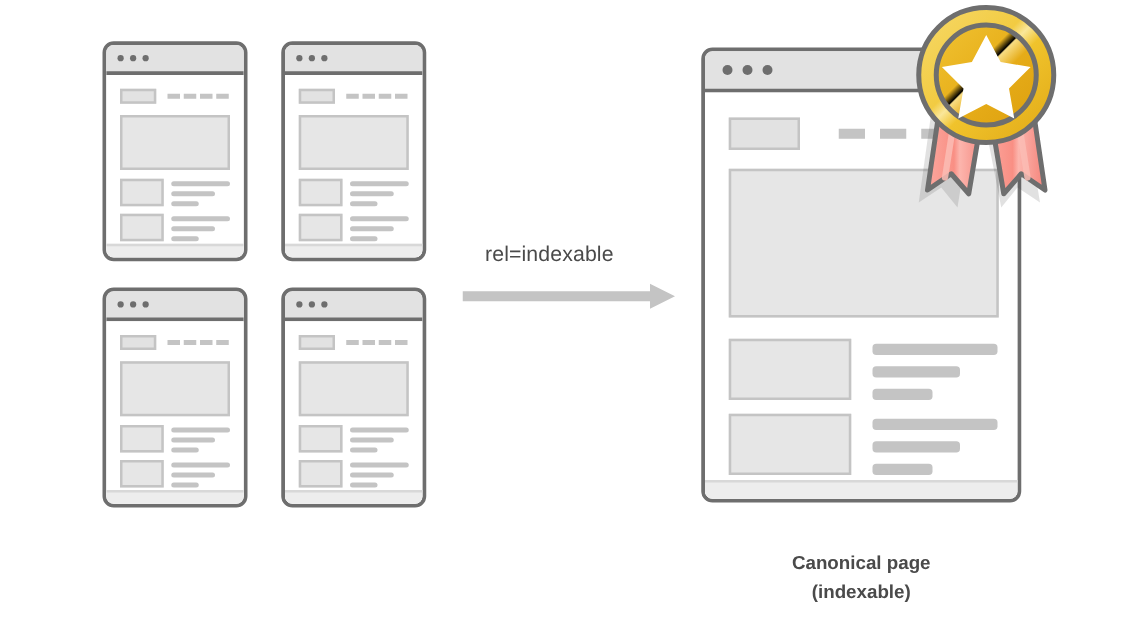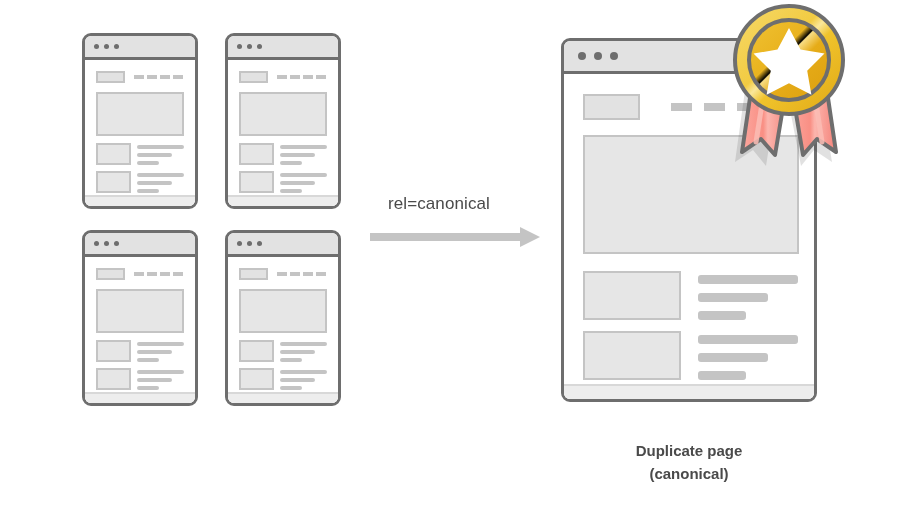--- a/index.html
+++ b/index.html
@@ -224,21 +224,21 @@
       <div class="text-line" style="left:52px; top:93px; width:35px; height:4px;"></div>
       <div class="text-line" style="left:52px; top:101px; width:22px; height:4px;"></div>
       <div class="thumb" style="left:11px; top:111px; width:35px; height:22px;"></div>
       <div class="text-line" style="left:52px; top:113px; width:47px; height:4px;"></div>
       <div class="text-line" style="left:52px; top:121px; width:35px; height:4px;"></div>
       <div class="text-line" style="left:52px; top:129px; width:22px; height:4px;"></div>
       <div class="footer-bar"></div>
     </div>
   </div>
 
-  <div id="arrow-label" style="left:388px; top:194px;">rel=canonical</div>
+  <div id="arrow-label" style="left:388px; top:194px;">rel=indexable</div>
   <svg id="arrow-group" style="left:370px; top:225px;" width="170" height="24" viewBox="0 0 170 24">
     <path d="M0 8 H150 V2 L170 12 L150 22 V16 H0 Z" fill="#c4c4c4"></path>
   </svg>
 
   <div class="page big" style="left:561px; top:38px;">
     <div class="titlebar">
       <span class="dot"></span>
       <span class="dot"></span>
       <span class="dot"></span>
     </div>
@@ -302,17 +302,17 @@
 
     <circle cx="66" cy="58" r="54" fill="url(#goldOuter)" stroke="#6e6e6e" stroke-width="4"></circle>
 
     <circle cx="66" cy="58" r="40" fill="url(#goldInner)" stroke="#6e6e6e" stroke-width="4"></circle>
 
     <path fill="#ffffff" d="M66 26 L77.5 47.6 L101.5 51.6 L84.2 68.7 L88.4 92.8 L66 81.2 L43.6 92.8 L47.8 68.7 L30.5 51.6 L54.5 47.6 Z"></path>
   </svg>
 
 
   <div class="caption" style="left:559px; top:440px; width:260px;">
-    <div>Duplicate page</div>
-    <div>(canonical)</div>
+    <div>Canonical page</div>
+    <div>(indexable)</div>
   </div>
 
 </div>
 
 </body></html>

